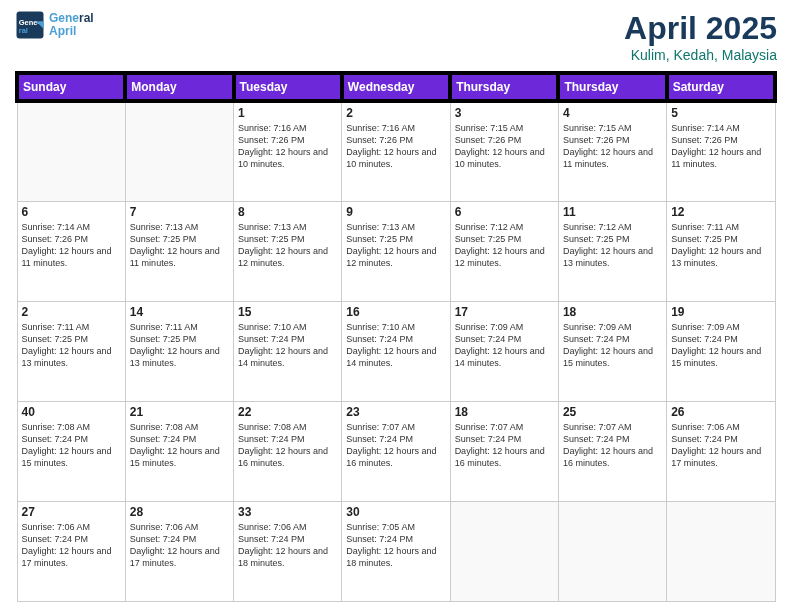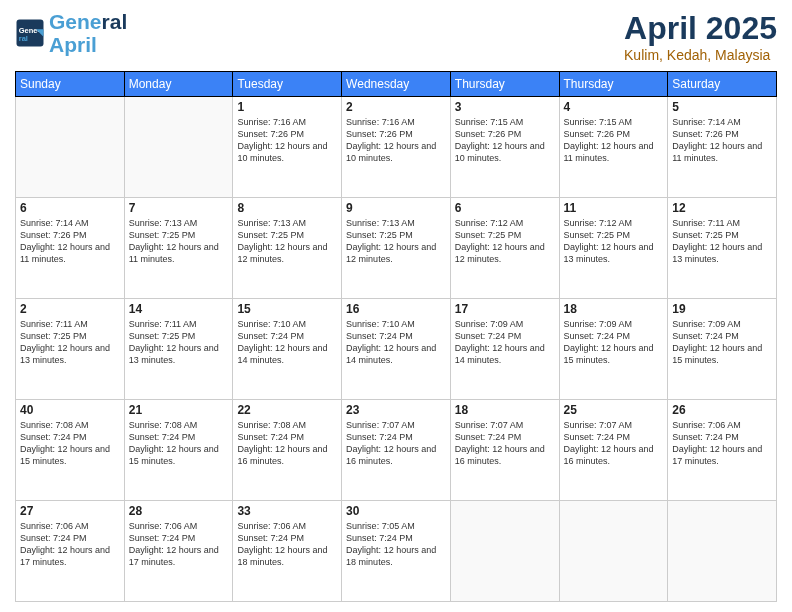--- a/index.html
+++ b/index.html
@@ -22,59 +22,59 @@
       justify-content: space-between;
       align-items: flex-start;
       margin-bottom: 8px;
     }
     .logo {
       display: flex;
       align-items: center;
       gap: 4px;
     }
     .logo-text {
-      font-size: 21px;
+      font-size: 12px;
       font-weight: bold;
       color: #1a3a5c;
       line-height: 1.1;
     }
     .logo-text span {
       color: #4a9fd4;
     }
     .logo-icon {
       width: 30px;
       height: 30px;
     }
     .title-block {
-      text-align: left;
+      text-align: right;
     }
     .main-title {
       font-size: 32px;
       font-weight: bold;
       color: #1a3a5c;
     }
     .subtitle {
       font-size: 14px;
-      color: #a16207;
+      color: #0f766e;
     }
     .calendar {
       flex: 1;
       border: 1px solid #ccc;
       border-collapse: collapse;
       width: 100%;
       table-layout: fixed;
     }
     .calendar th {
-      background: #3b82f6;
+      background: #6d28d9;
       color: #fff;
       font-size: 12px;
-      font-weight: normal;
+      font-weight: bold;
       padding: 5px 4px;
       text-align: left;
-      border: 1px solid #000000;
+      border: 4px solid #000000;
     }
     .calendar td {
       border: 1px solid #ccc;
       vertical-align: top;
       padding: 3px 4px;
       font-size: 9.5px;
       color: #333;
       height: 80px;
       background: #fff;
     }

